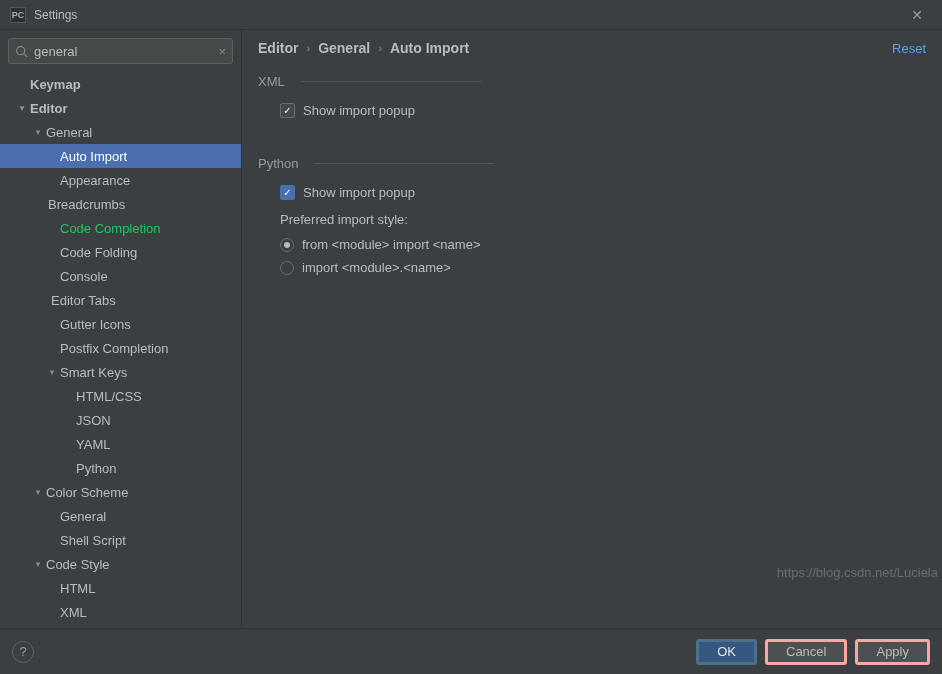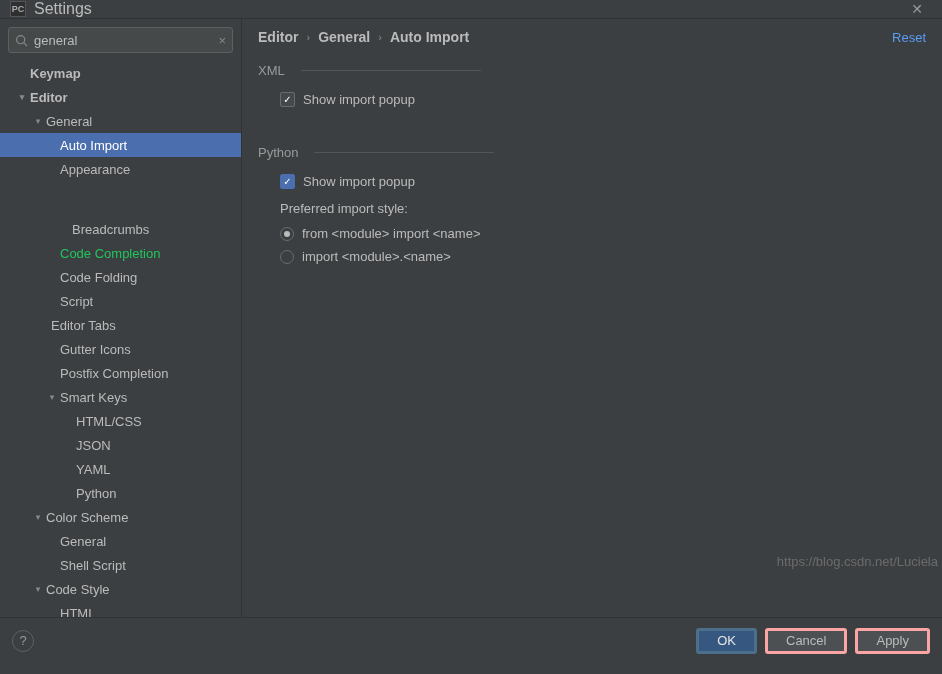--- a/index.html
+++ b/index.html
@@ -1,20 +1,20 @@
 <!DOCTYPE html>
 <html><head>
 <meta charset="utf-8">
 <style>
 * { margin: 0; padding: 0; box-sizing: border-box; font-family: "Segoe UI", Arial, sans-serif; }
 body { width: 942px; height: 674px; background: #3c3f41; color: #bbbbbb; font-size: 13px; overflow: hidden; }
 
-.titlebar { height: 19px; display: flex; align-items: center; padding: 6px 10px; background: #3c3f41; border-bottom: 1px solid #323232; }
+.titlebar { height: 30px; display: flex; align-items: center; padding: 6px 10px; background: #3c3f41; border-bottom: 1px solid #323232; }
 .titlebar .icon { width: 16px; height: 16px; background: #2d2f30; border: 1px solid #555; display: flex; align-items: center; justify-content: center; font-size: 9px; font-weight: bold; color: #aaa; margin-right: 8px; }
-.titlebar .title { flex: 1; color: #bbbbbb; font-size: 16px; }
+.titlebar .title { flex: 1; color: #bbbbbb; font-size: 12px; }
 .titlebar .close { width: 30px; text-align: center; color: #999; cursor: pointer; font-size: 14px; }
 
 .body { display: flex; height: 598px; }
 
 .sidebar { width: 242px; background: #3c3f41; border-right: 1px solid #323232; display: flex; flex-direction: column; position: relative; }
 .search-wrap { padding: 8px; }
 .search { display: flex; align-items: center; background: #45494a; border: 1px solid #5e6060; border-radius: 3px; height: 26px; padding: 0 6px; }
 .search svg { flex-shrink: 0; }
 .search input { flex: 1; background: transparent; border: none; outline: none; color: #bbbbbb; font-size: 13px; padding: 0 6px; }
 .search .clear { color: #888; cursor: pointer; font-size: 13px; }
@@ -91,31 +91,31 @@
           <div class="tree-item" style="padding-left: 32px;">
             <span class="arrow">▾</span>
             <span class="label">General</span>
           </div>
           <div class="tree-item selected" style="padding-left: 60px;">
             <span class="label">Auto Import</span>
           </div>
           <div class="tree-item" style="padding-left: 60px;">
             <span class="label">Appearance</span>
           </div>
-          <div class="tree-item" style="padding-left: 72px; margin-top: 36px;">
+          <div class="tree-item" style="padding-left: 48px;">
             <span class="label">Breadcrumbs</span>
           </div>
           <div class="tree-item highlight" style="padding-left: 60px;">
             <span class="label">Code Completion</span>
           </div>
           <div class="tree-item" style="padding-left: 60px;">
             <span class="label">Code Folding</span>
           </div>
           <div class="tree-item" style="padding-left: 60px;">
-            <span class="label">Script</span>
+            <span class="label">Console</span>
           </div>
           <div class="tree-item" style="padding-left: 51px;">
             <span class="label">Editor Tabs</span>
           </div>
           <div class="tree-item" style="padding-left: 60px;">
             <span class="label">Gutter Icons</span>
           </div>
           <div class="tree-item" style="padding-left: 60px;">
             <span class="label">Postfix Completion</span>
           </div>

